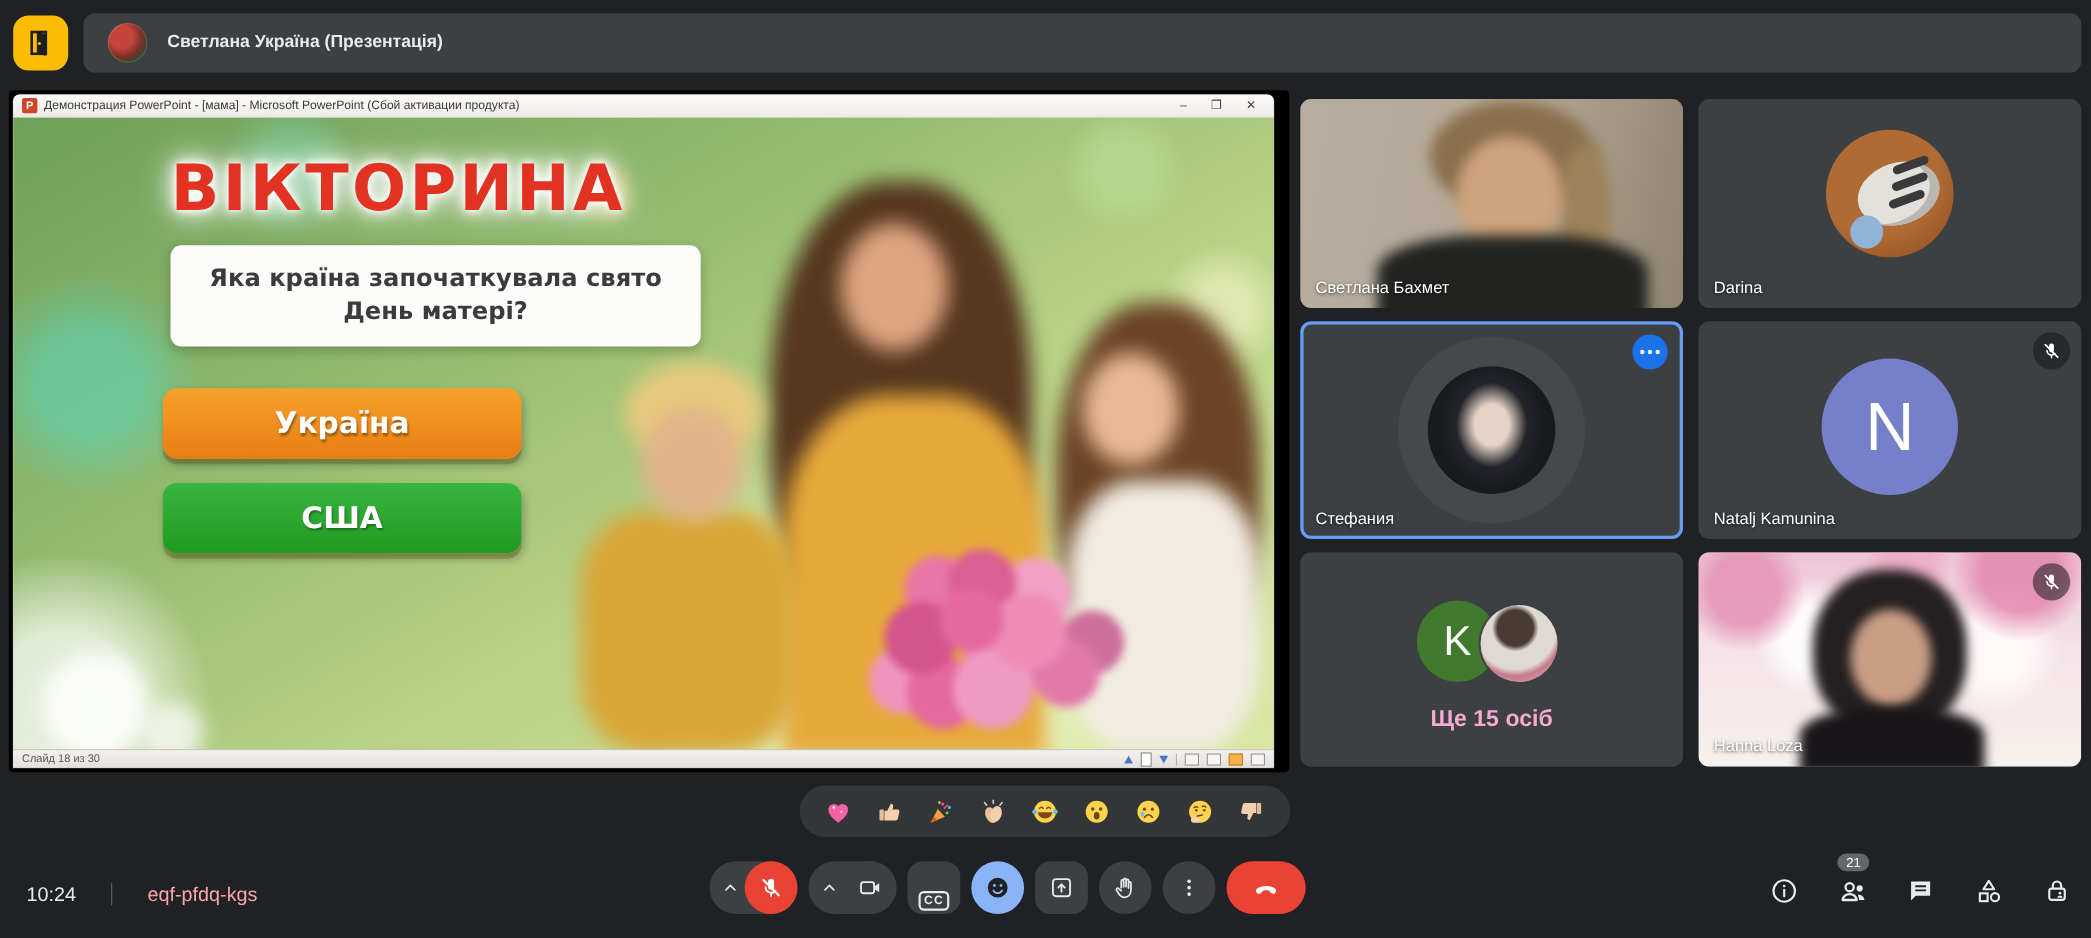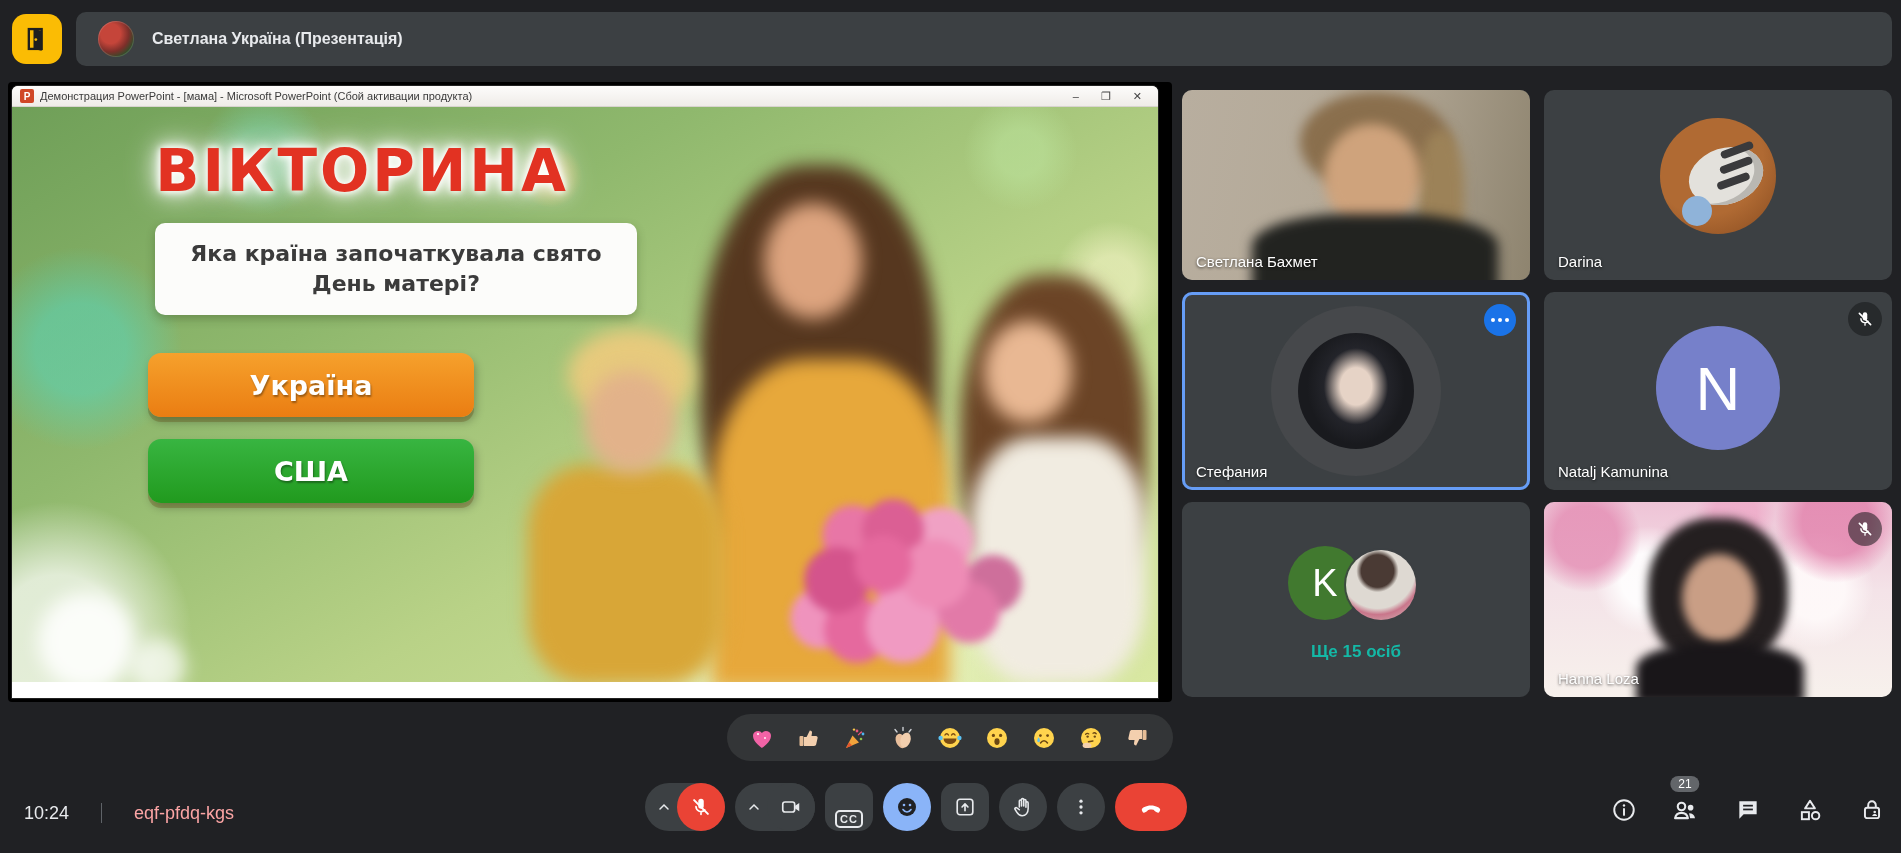--- a/index.html
+++ b/index.html
@@ -129,21 +129,21 @@
   .init-circle{position:absolute;left:112px;top:34px;width:124px;height:124px;border-radius:50%;
      display:flex;align-items:center;justify-content:center;font-size:62px;color:#fff;font-weight:normal;}
   .init-n{background:#7680ca;}
 
   
   .ov-green{position:absolute;left:106px;top:44px;width:74px;height:74px;border-radius:50%;background:#41792f;
      display:flex;align-items:center;justify-content:center;font-size:38px;color:#fff;}
   .ov-photo{position:absolute;left:164px;top:48px;width:70px;height:70px;border-radius:50%;z-index:2;
      background:radial-gradient(circle at 45% 30%,#4a3a34 0 26%,#ded9d2 34% 60%,#c9768b 70%,#d8c9c2 100%);
      box-shadow:0 0 0 2px rgba(60,64,67,.8);}
-  .ov-text{position:absolute;left:0;right:0;top:140px;text-align:center;font-size:17px;font-weight:bold;color:#14b8a6;}
+  .ov-text{position:absolute;left:0;right:0;top:140px;text-align:center;font-size:21px;font-weight:bold;color:#f9a8d4;}
 
   
   .cam6{position:absolute;inset:0;
      background:
        radial-gradient(circle at 12% 18%, rgba(228,142,180,.8) 0 9%, transparent 16%),
        radial-gradient(circle at 84% 10%, rgba(226,130,172,.8) 0 10%, transparent 18%),
        radial-gradient(circle at 55% 6%, rgba(238,170,200,.8) 0 8%, transparent 15%),
        radial-gradient(circle at 30% 40%, rgba(255,255,255,.9) 0 10%, transparent 20%),
        radial-gradient(circle at 78% 45%, rgba(255,250,250,.9) 0 10%, transparent 20%),
        linear-gradient(#eec3d6 0%,#f4e3e8 45%,#f7f1ec 100%);}
@@ -170,21 +170,21 @@
      background:#3c4043;cursor:pointer;flex:0 0 auto;border:none;}
   .cbtn.sq{border-radius:14px;}
   .cbtn.red{background:#ea4335;}
   .cbtn.blue{background:#8ab4f8;}
   .endcall{width:72px;height:48px;border-radius:26px;background:#ea4335;display:flex;align-items:center;
      justify-content:center;cursor:pointer;border:none;}
   .ccbadge{border:2px solid #e8eaed;border-radius:5px;font-size:11px;font-weight:bold;color:#e8eaed;
      padding:1px 3px;letter-spacing:1px;margin-top:23px;}
 
   .right-icons{position:absolute;right:16px;top:792px;display:flex;align-items:center;gap:34px;}
-  .ri{position:relative;width:28px;height:36px;display:flex;align-items:center;justify-content:flex-end;cursor:pointer;}
+  .ri{position:relative;width:28px;height:36px;display:flex;align-items:center;justify-content:flex-start;cursor:pointer;}
   .badge{position:absolute;top:-16px;left:50%;transform:translateX(-50%);background:#63666a;color:#fff;
      font-size:12px;border-radius:10px;padding:2px 8px;line-height:1;}
 </style>
 </head>
 <body>
 
 <div class="app">
 
   <div class="home-btn">
     <svg width="28" height="28" viewBox="0 0 24 24">
@@ -224,20 +224,33 @@
         <div class="bouquet"></div>
           <div class="daisy"></div>
           <div class="daisy2"></div>
       </div>
       <div class="slide-title">ВІКТОРИНА</div>
       <div class="question-box">Яка країна започаткувала свято День матері?</div>
       <button class="answer-btn ab-orange ab1">Україна</button>
       <button class="answer-btn ab-green ab2">США</button>
     </div>
 
+    <div class="ppt-statusbar">
+      <span>Слайд 18 из 30</span>
+      <div class="sb-right">
+        <span class="arr-up"></span>
+        <span class="pageico"></span>
+        <span class="arr-dn"></span>
+        <span class="sb-div"></span>
+        <span class="viewico"></span>
+        <span class="viewico"></span>
+        <span class="viewico hl"></span>
+        <span class="viewico"></span>
+      </div>
+    </div>
   </div>
 
   <div class="tiles">
 
     <div class="tile row1">
       <div class="cam1">
         <div class="c1-hair"></div>
           <div class="c1-pony"></div>
           <div class="c1-face"></div>
           <div class="c1-body"></div>

